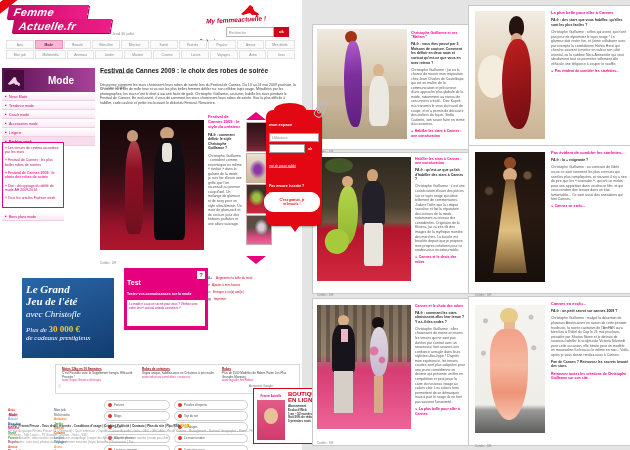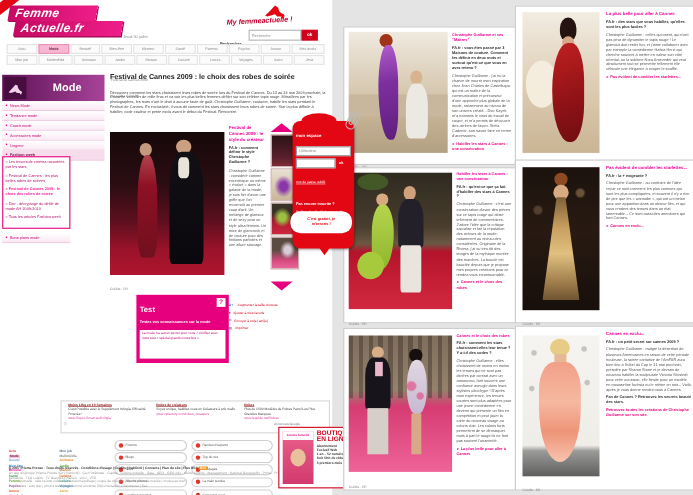--- a/index.html
+++ b/index.html
@@ -241,20 +241,28 @@
     </div>
     <div class="abs tri tdn" style="left:246px;top:256px"></div>
 
     <div class="abs" style="left:208px;top:266px;width:92px">
       <div style="height:7px"><span class="ls f6 b" style="color:#2e6db4">A+</span><span class="ls f6 red">Augmenter la taille du texte</span></div>
       <div style="height:7px"><span class="ls f6" style="color:#d0021b">♥</span><span class="ls f6 red">Ajouter à mes favoris</span></div>
       <div style="height:7px"><span class="ls f6" style="color:#555">✉</span><span class="ls f6 red">Envoyer à un(e) ami(e)</span></div>
       <div style="height:7px"><span class="ls f6" style="color:#555">▤</span><span class="ls f6 red">Imprimer</span></div>
     </div>
 
+    <div class="abs" style="left:22px;top:278px;width:92px;height:80px;background:linear-gradient(160deg,#2a66a8,#123c70);font-family:'Liberation Serif',serif;color:#fff;padding:5px 4px;box-sizing:border-box">
+      <div class="i b" style="font-size:11px">Le Grand</div>
+      <div class="i b" style="font-size:11px">Jeu de l'été</div>
+      <div class="i" style="font-size:9px;margin-top:2px">avec Christofle</div>
+      <div style="margin-top:5px;font-size:7px"><span class="i">Plus de</span>
+        <span class="b" style="color:#f0c14b;font-size:9px">30 000 €</span></div>
+      <div class="i" style="font-size:7px">de cadeaux prestigieux</div>
+    </div>
 
     <div class="abs" style="left:124px;top:268px;width:84px;height:62px;background:#e6007e;padding:3px;box-sizing:border-box">
       <span class="white b" style="font-size:7px">Test</span>
       <span class="abs" style="right:3px;top:3px;width:8px;height:8px;background:#fff;color:#e6007e;font-size:6px;font-weight:bold;display:flex;align-items:center;justify-content:center">?</span>
       <div class="sc f7 b white" style="margin-top:2px">Testez vos connaissances sur la mode</div>
       <div class="abs" style="left:3px;top:32px;width:78px;height:26px;background:#fff;padding:2px;box-sizing:border-box">
         <div class="sc f6"><span style="color:#c00a74">La mode n'a aucun secret pour vous ? Vérifiez avec notre test « spécial grands couturiers »</span></div>
       </div>
     </div>
 

